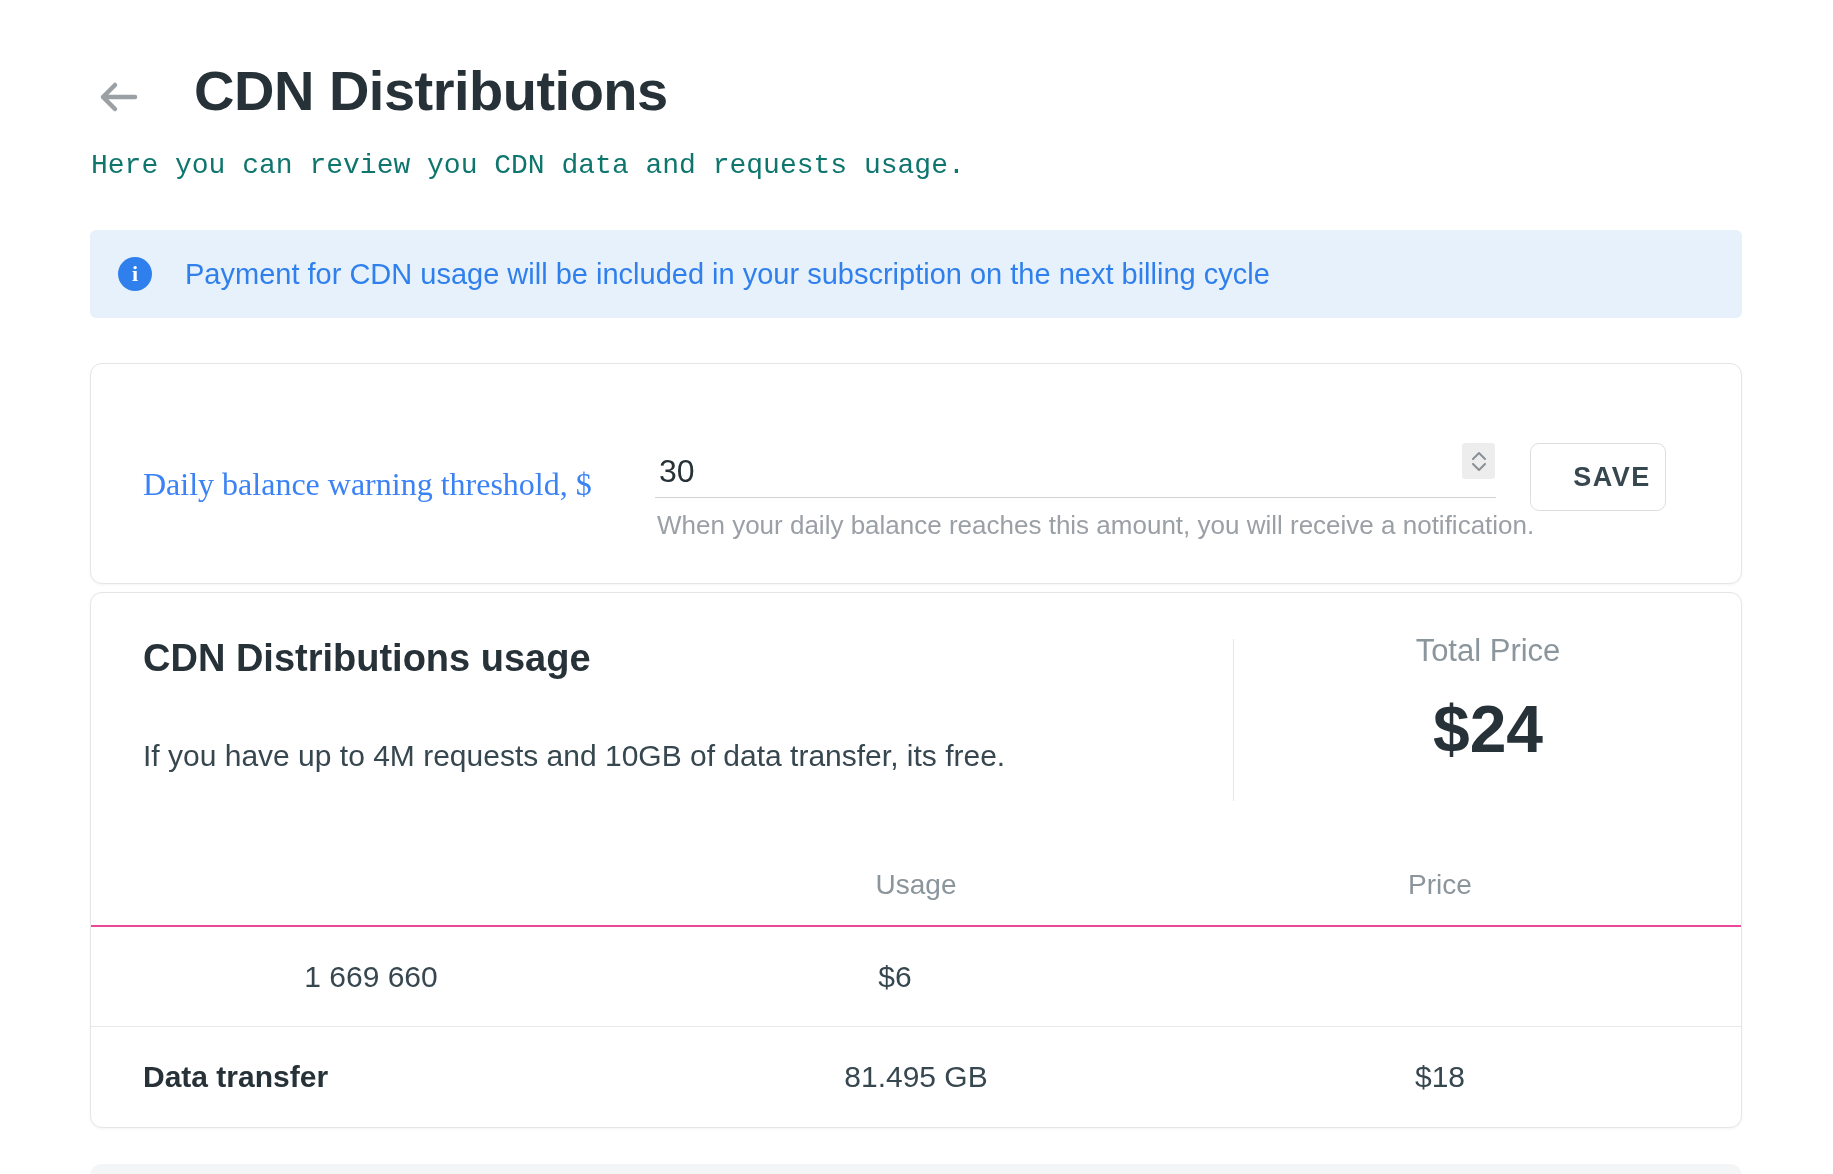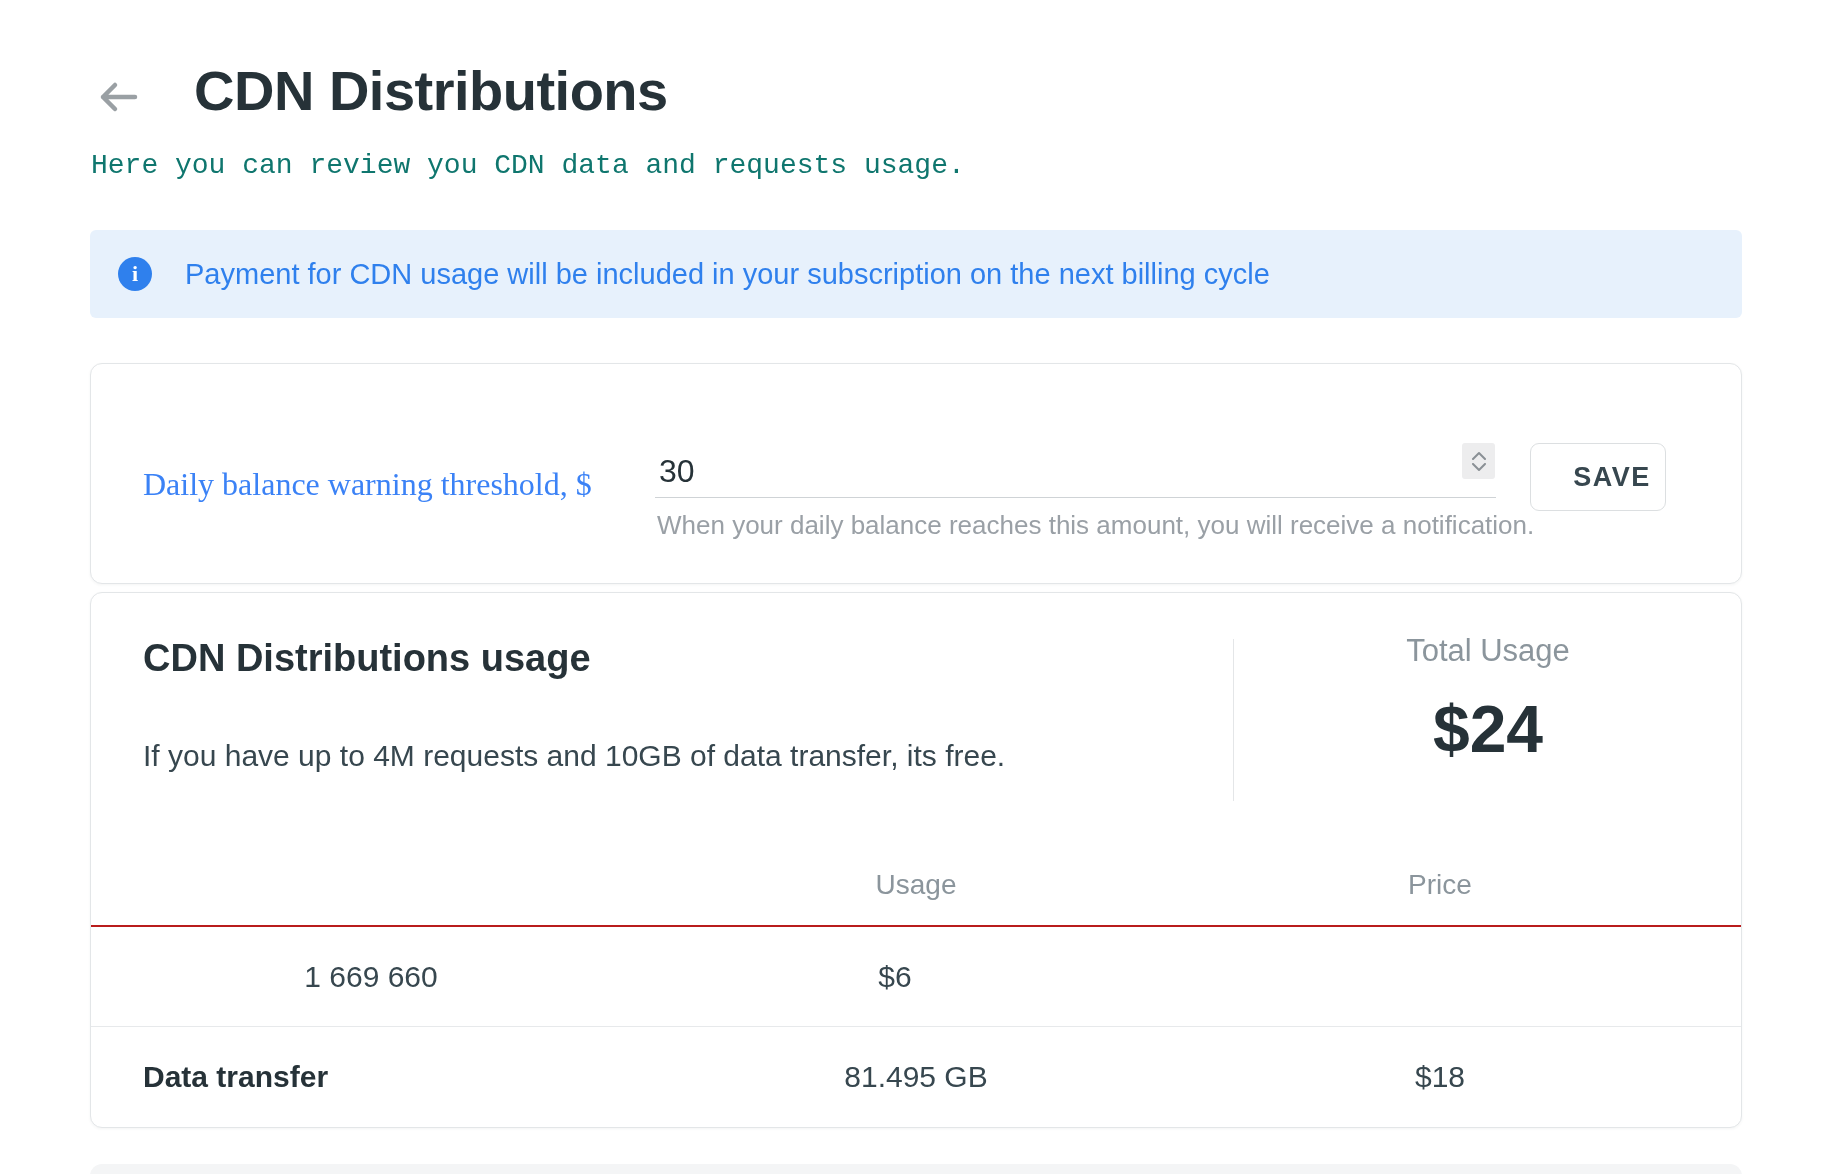--- a/index.html
+++ b/index.html
@@ -96,21 +96,21 @@
   }
   .total-label { font-size:31px; color:#8b959c; }
   .total-value { margin-top:22px; font-size:66px; font-weight:bold; color:#263238; }
 
   
   .usage-table { position:absolute; left:0; top:252px; width:100%; }
   .t-row {
     display:grid; grid-template-columns:560px 1fr 560px; align-items:center;
     width:100%;
   }
-  .t-head { height:82px; border-bottom:2px solid #b91c1c; font-size:28px; color:#8b959c; }
+  .t-head { height:82px; border-bottom:2px solid #ec4899; font-size:28px; color:#8b959c; }
   .t-body-row { height:100px; font-size:30px; color:#37474f; }
   .t-body-row.with-border { border-bottom:1px solid #e7e9eb; }
   .c-name  { padding-left:52px; text-align:left; font-weight:bold; color:#263238; }
   .c-usage { text-align:center; }
   .c-price { padding-right:42px; text-align:center; }
   .t-head .c-usage, .t-head .c-price { font-weight:normal; }
 
   
   .bottom-strip {
     position:absolute; left:90px; top:1164px; width:1652px; height:12px;
@@ -152,21 +152,21 @@
   </div>
   <button class="save-btn">SAVE</button>
   <div class="threshold-helper">When your daily balance reaches this amount, you will receive a notification.</div>
 </section>
 
 <section class="card card-usage">
   <h2 class="usage-title">CDN Distributions usage</h2>
   <p class="usage-desc">If you have up to 4M requests and 10GB of data transfer, its free.</p>
   <div class="usage-divider"></div>
   <div class="total-block">
-    <div class="total-label">Total Usage</div>
+    <div class="total-label">Total Price</div>
     <div class="total-value">$24</div>
   </div>
 
   <div class="usage-table">
     <div class="t-row t-head">
       <div class="c-name"></div>
       <div class="c-usage">Usage</div>
       <div class="c-price">Price</div>
     </div>
     <div class="t-row t-body-row with-border">

